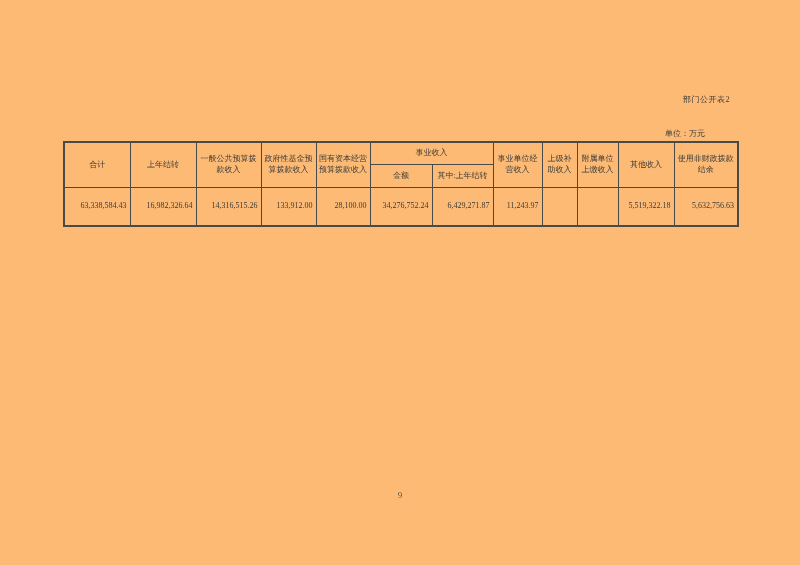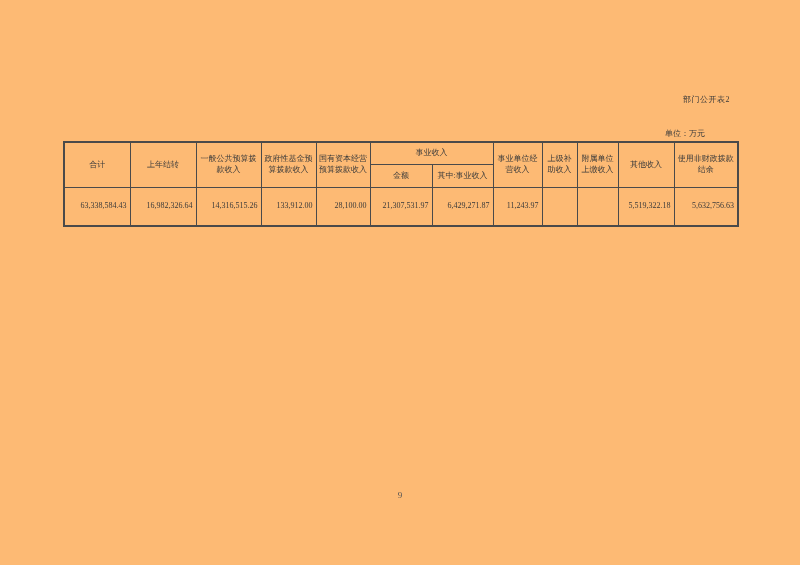--- a/index.html
+++ b/index.html
@@ -121,29 +121,29 @@
       <th rowspan="2">国有资本经营预算拨款收入</th>
       <th colspan="2">事业收入</th>
       <th rowspan="2">事业单位经营收入</th>
       <th rowspan="2">上级补助收入</th>
       <th rowspan="2">附属单位上缴收入</th>
       <th rowspan="2">其他收入</th>
       <th rowspan="2">使用非财政拨款结余</th>
     </tr>
     <tr class="hdr-sub">
       <th>金额</th>
-      <th>其中:事业收入</th>
+      <th>其中:上年结转</th>
     </tr>
     <tr class="data-row">
       <td>63,338,584.43</td>
       <td>16,982,326.64</td>
       <td>14,316,515.26</td>
       <td>133,912.00</td>
       <td>28,100.00</td>
-      <td>21,307,531.97</td>
+      <td>34,276,752.24</td>
       <td>6,429,271.87</td>
       <td>11,243.97</td>
       <td></td>
       <td></td>
       <td>5,519,322.18</td>
       <td>5,632,756.63</td>
     </tr>
   </tbody>
     </table>
 

